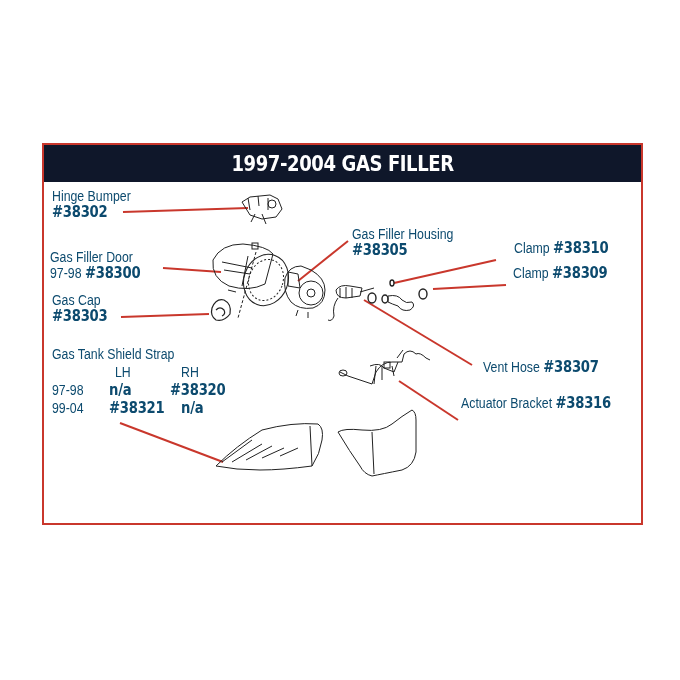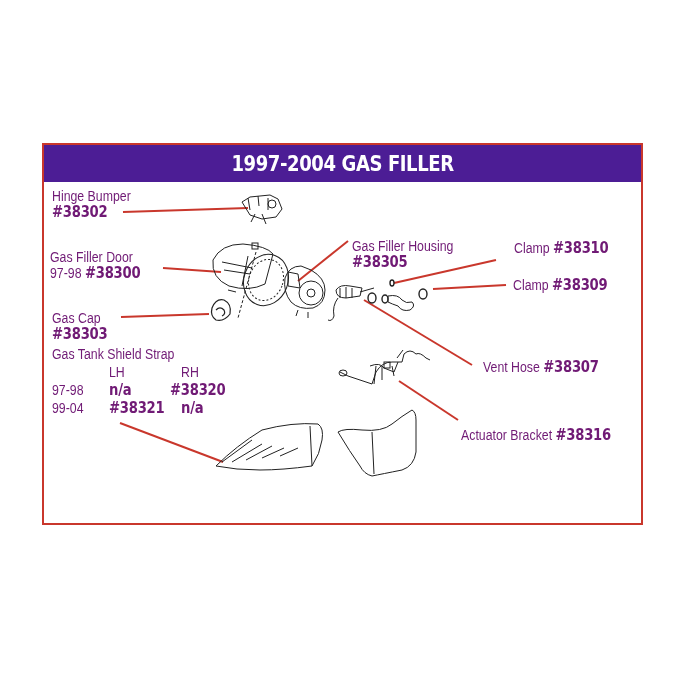--- a/index.html
+++ b/index.html
@@ -1,24 +1,24 @@
 <!DOCTYPE html>
 <html><head>
 <meta charset="utf-8">
 <style>
   html, body { margin:0; padding:0; }
   body { width:680px; height:680px; background:#ffffff; position:relative; overflow:hidden;
          font-family:"Liberation Sans", sans-serif; color:#231f20; }
   .frame { position:absolute; left:42px; top:143px; width:597px; height:378px;
            border:2px solid #c9372c; box-sizing:content-box; background:#fff; }
-  .title-bar { position:absolute; left:0; top:0; width:100%; height:37px; background:#4c1d95;
+  .title-bar { position:absolute; left:0; top:0; width:100%; height:37px; background:#0f172a;
                display:flex; align-items:center; justify-content:center; }
   .title { color:#ffffff; font-family:"DejaVu Sans", sans-serif; font-weight:bold;
            font-size:22px; letter-spacing:-0.5px; transform:scaleX(0.82); white-space:nowrap; }
-  .lbl { position:absolute; font-size:14px; line-height:16px; white-space:nowrap; color:#701a75;
+  .lbl { position:absolute; font-size:14px; line-height:16px; white-space:nowrap; color:#0c4a6e;
          transform-origin:left center; }
   .pn { font-family:"DejaVu Sans", sans-serif; font-weight:bold; font-size:15px; letter-spacing:-0.3px; }
   .cond { display:inline-block; transform:scaleX(0.88); transform-origin:left center; }
   svg.diagram { position:absolute; left:0; top:0; width:680px; height:680px; pointer-events:none; }
 </style>
 </head>
 <body>
 
 <div class="frame">
   <div class="title-bar">
@@ -29,50 +29,50 @@
 <div class="lbl" style="left:52px;top:188px;">
   <div class="cond">Hinge Bumper</div><br>
   <span class="pn cond">#38302</span>
 </div>
 
 <div class="lbl" style="left:50px;top:249px;">
   <div class="cond">Gas Filler Door</div><br>
   <span class="cond"><span>97-98</span>&nbsp;<span class="pn">#38300</span></span>
 </div>
 
-<div class="lbl" style="left:52px;top:310px;text-decoration:underline;">
+<div class="lbl" style="left:52px;top:292px;text-decoration:underline;">
   <div class="cond">Gas Cap</div><br>
   <span class="pn cond">#38303</span>
 </div>
 
-<div class="lbl" style="left:352px;top:226px;margin-top:12px;">
+<div class="lbl" style="left:352px;top:226px;">
   <div class="cond">Gas Filler Housing</div><br>
   <span class="pn cond">#38305</span>
 </div>
 
 <div class="lbl" style="left:514px;top:240px;">
   <span class="cond"><span>Clamp</span> <span class="pn">#38310</span></span>
 </div>
 
-<div class="lbl" style="left:513px;top:277px;">
+<div class="lbl" style="left:513px;top:265px;">
   <span class="cond"><span>Clamp</span> <span class="pn">#38309</span></span>
 </div>
 
 <div class="lbl" style="left:483px;top:359px;">
   <span class="cond"><span>Vent Hose</span> <span class="pn">#38307</span></span>
 </div>
 
-<div class="lbl" style="left:461px;top:427px;">
+<div class="lbl" style="left:461px;top:395px;">
   <span class="cond"><span>Actuator Bracket</span> <span class="pn">#38316</span></span>
 </div>
 
 <div class="lbl" style="left:52px;top:346px;text-decoration:underline;">
   <span class="cond">Gas Tank Shield Strap</span>
 </div>
-<div class="lbl" style="left:109px;top:364px;"><span class="cond">LH</span></div>
+<div class="lbl" style="left:115px;top:364px;"><span class="cond">LH</span></div>
 <div class="lbl" style="left:181px;top:364px;text-decoration:underline;"><span class="cond">RH</span></div>
 
 <div class="lbl" style="left:52px;top:382px;"><span class="cond">97-98</span></div>
 <div class="lbl" style="left:109px;top:382px;"><span class="pn cond">n/a</span></div>
 <div class="lbl" style="left:170px;top:382px;"><span class="pn cond">#38320</span></div>
 
 <div class="lbl" style="left:52px;top:400px;text-decoration:underline;"><span class="cond">99-04</span></div>
 <div class="lbl" style="left:109px;top:400px;text-align:right;"><span class="pn cond">#38321</span></div>
 <div class="lbl" style="left:181px;top:400px;"><span class="pn cond">n/a</span></div>
 

